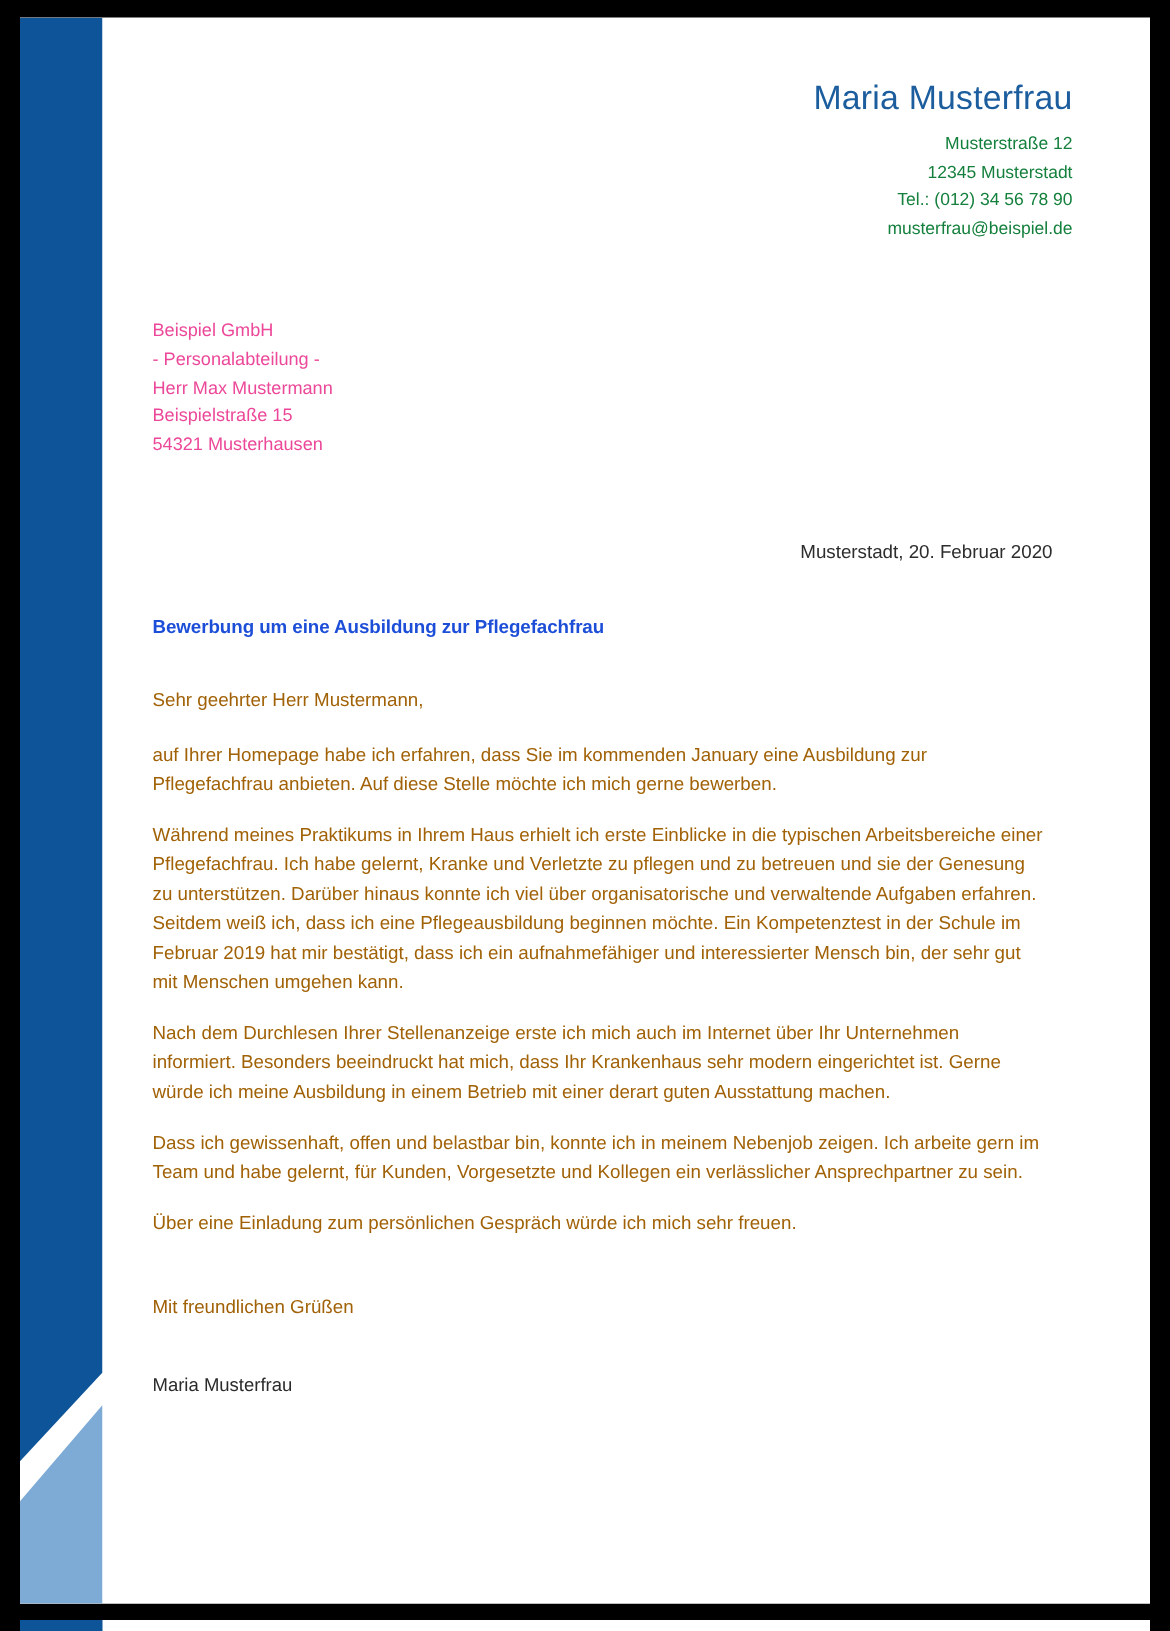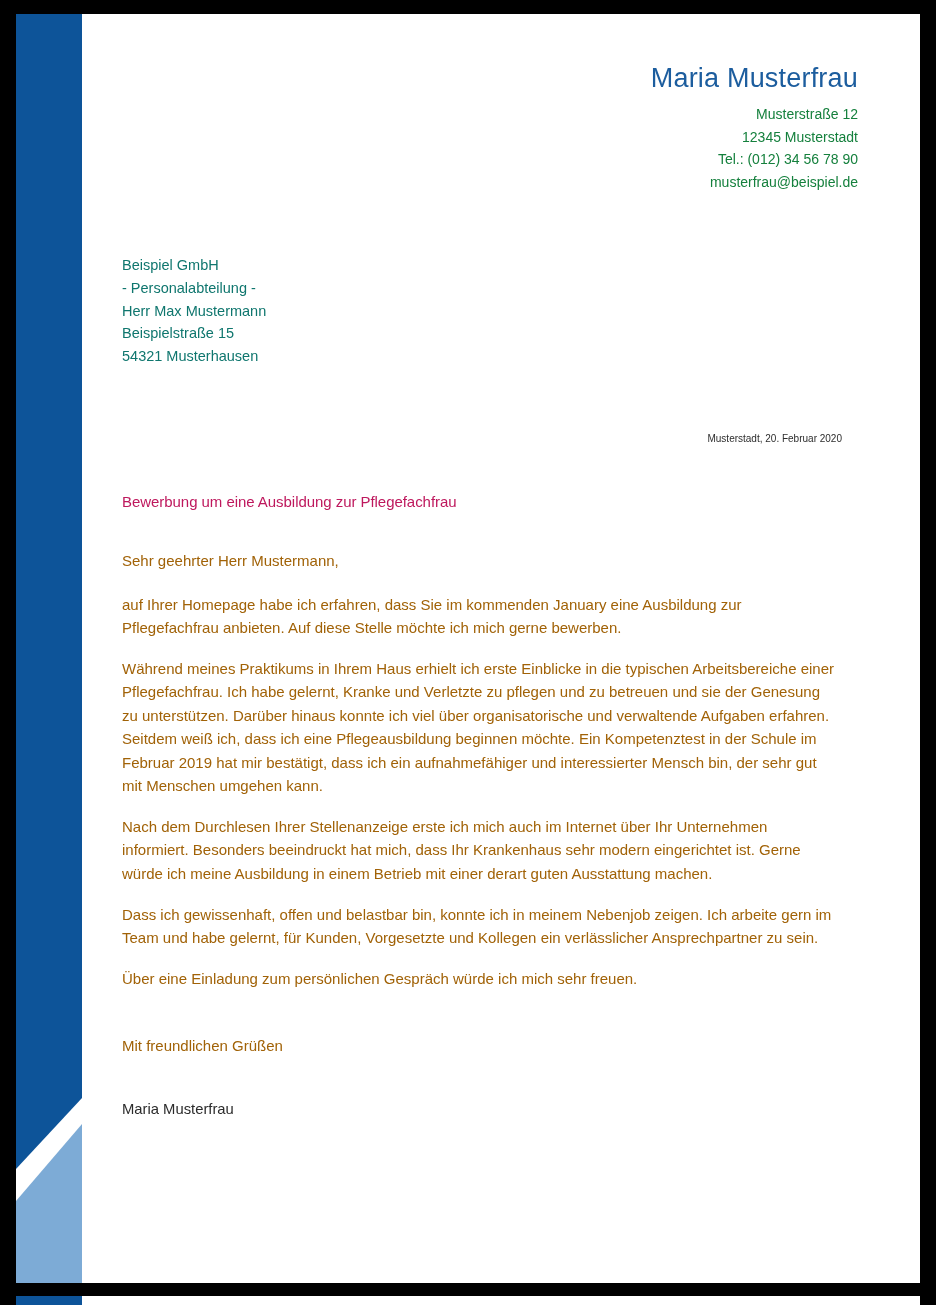--- a/index.html
+++ b/index.html
@@ -84,43 +84,43 @@
   }
 
   
   .recipient {
     position: absolute;
     left: 106px;
     top: 240px;
   }
   .recipient-line {
     font-size: 14.5px;
-    color: #0f766e;
+    color: #ec4899;
     line-height: 1.57;
     white-space: nowrap;
   }
 
   
   .dateline {
     position: absolute;
     right: 78px;
     top: 419px;
-    font-size: 10px;
+    font-size: 15px;
     color: #2d2d2d;
     white-space: nowrap;
   }
 
   
   .subject {
     position: absolute;
     left: 106px;
     top: 479px;
     font-size: 15px;
-    font-weight: 400;
-    color: #be185d;
+    font-weight: 700;
+    color: #1d4ed8;
     letter-spacing: -0.05px;
     white-space: nowrap;
   }
 
   
   .body {
     position: absolute;
     left: 106px;
     top: 535px;
     width: 712px;

